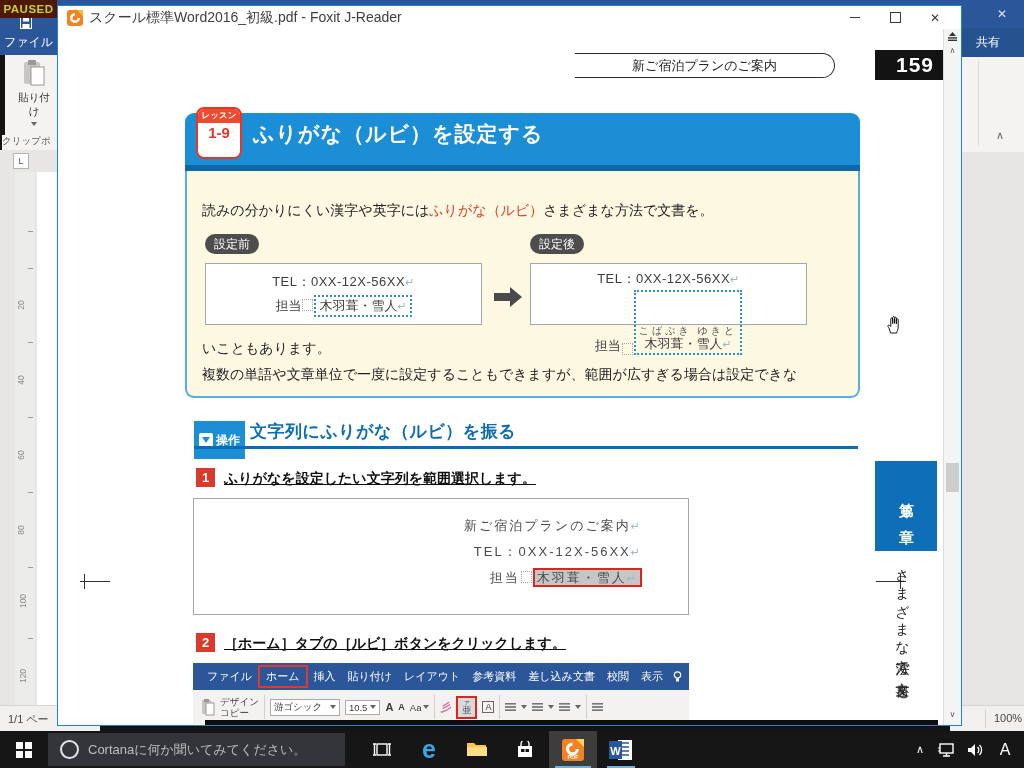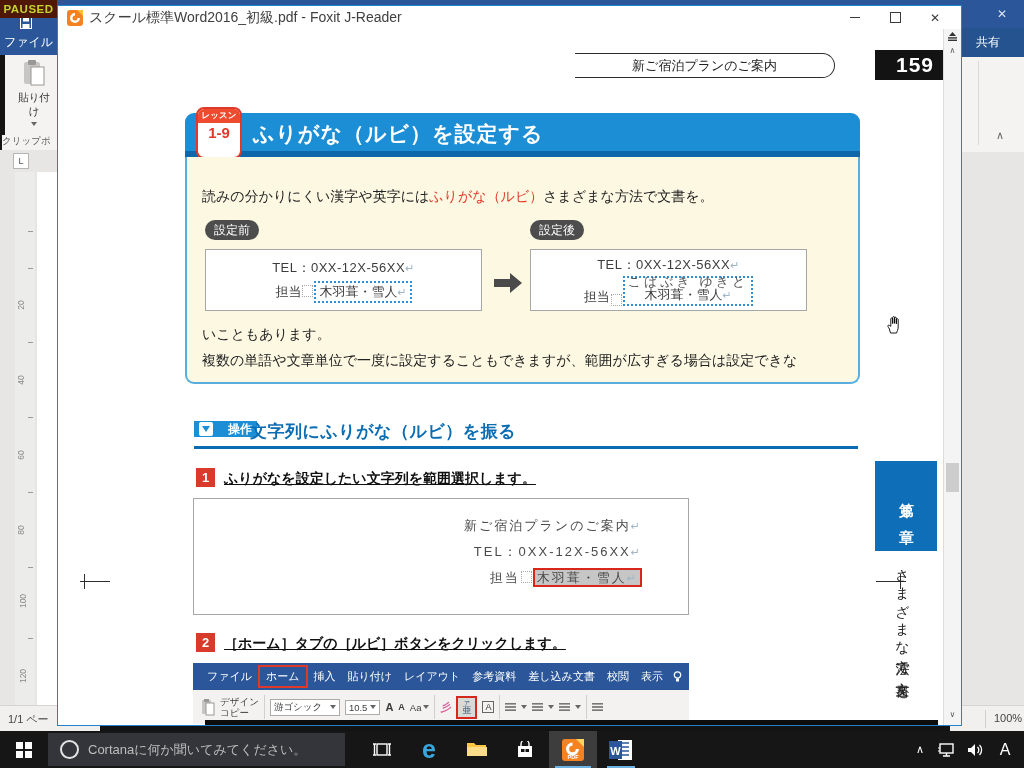--- a/index.html
+++ b/index.html
@@ -35,25 +35,25 @@
   .lesson-body{background:#fcf8e2;border:2px solid #59aede;border-top:none;border-radius:0 0 9px 9px;box-sizing:border-box;}
   .lesson-badge{position:absolute;width:42px;background:#fff;border:2.5px solid #e0392a;border-radius:8px;overflow:hidden;text-align:center;}
   .lb-top{background:#ee4a2d;color:#fff;font-size:8.5px;font-weight:bold;padding:1px 0;}
   .lb-num{color:#e0392a;font-size:15px;font-weight:bold;padding:1px 0 16px;}
   .lesson-title{color:#fff;font-size:21px;font-weight:bold;letter-spacing:1px;}
   .gray-badge{background:#4d4d4d;color:#fff;font-size:12px;border-radius:10px;display:flex;align-items:center;justify-content:center;}
   .docbox{background:#fff;border:1px solid #a7a7a7;box-sizing:border-box;font-size:13px;color:#3c3c3c;}
   .ret{color:#9fb6c6;font-size:11px;}
   .spmark{display:inline-block;width:9px;height:10px;border:1px dotted #a8a8a8;vertical-align:-1px;margin:0 1px;}
   .dotted-sel{border:2px dotted #2e8fd4;padding:0 3px;display:inline-block;}
-  .ruby-txt{display:block;font-size:13px;letter-spacing:3px;color:#555;text-align:center;line-height:8px;}
+  .ruby-txt{display:block;font-size:10px;letter-spacing:3px;color:#555;text-align:center;line-height:8px;margin-top:35px;}
   .red-num{background:#d93a2b;color:#fff;font-size:13px;font-weight:bold;width:19px;height:19px;
            display:flex;align-items:center;justify-content:center;}
   .step-text{font-size:14px;font-weight:bold;color:#101010;text-decoration:underline;}
-  .op-badge{background:#1b8ed6;color:#fff;display:flex;align-items:center;gap:15px;padding:0 5px;height:16px;box-sizing:border-box;}
+  .op-badge{background:#1b8ed6;color:#fff;display:flex;align-items:center;gap:3px;padding:0 5px;height:38px;box-sizing:border-box;}
   .op-tri{width:14px;height:14px;background:#fff;border-radius:2px;display:flex;align-items:center;justify-content:center;}
   .op-tri span{width:0;height:0;border-left:4px solid transparent;border-right:4px solid transparent;border-top:6px solid #1b8ed6;}
   .hl-name{background:#c6c6c6;border:2px solid #d8261c;padding:0 2px;}
   
   .rib-tabs{background:#2b579a;display:flex;align-items:center;color:#fff;font-size:11px;padding-left:8px;box-sizing:border-box;}
   .rib-tabs span{padding:2px 6px;}
   .rib-active{border:2px solid #e0392a;}
   .rib-row{background:#f3f2f1;display:flex;align-items:center;font-size:9.5px;color:#3c3c3c;padding-left:8px;gap:5px;box-sizing:border-box;}
   .mini-box{background:#fff;border:1px solid #ababab;font-size:9.5px;padding:1px 3px;display:flex;align-items:center;gap:3px;}
   .caret{width:0;height:0;border-left:3px solid transparent;border-right:3px solid transparent;border-top:4px solid #666;}
@@ -175,21 +175,21 @@
     <div class="f-content">
 
       <div class="abs hdr-pill" style="left:517px;top:24px;width:260px;height:25px;">
         <span>新ご宿泊プランのご案内</span>
       </div>
       <div class="abs pageno" style="left:797px;top:21px;width:80px;height:30px;">
         <span>159</span>
       </div>
 
       <div class="abs" style="left:127px;top:84px;width:675px;">
-        <div class="lesson-head" style="height:38px;position:relative;">
+        <div class="lesson-head" style="height:52px;position:relative;">
           <div class="lesson-badge" style="left:11px;top:-6px;">
             <div class="lb-top">レッスン</div>
             <div class="lb-num">1-9</div>
           </div>
           <div class="lesson-title abs" style="left:68px;top:7px;">ふりがな（ルビ）を設定する</div>
         </div>
         <div class="lesson-strip" style="height:6px;"></div>
         <div class="lesson-body" style="height:227px;position:relative;">
           <div class="abs" style="left:15px;top:31px;font-size:14px;color:#222;">
             <span>読みの分かりにくい漢字や英字には</span><span style="color:#e03a2a;">ふりがな（ルビ）</span><span>さまざまな方法で文書を。</span>

